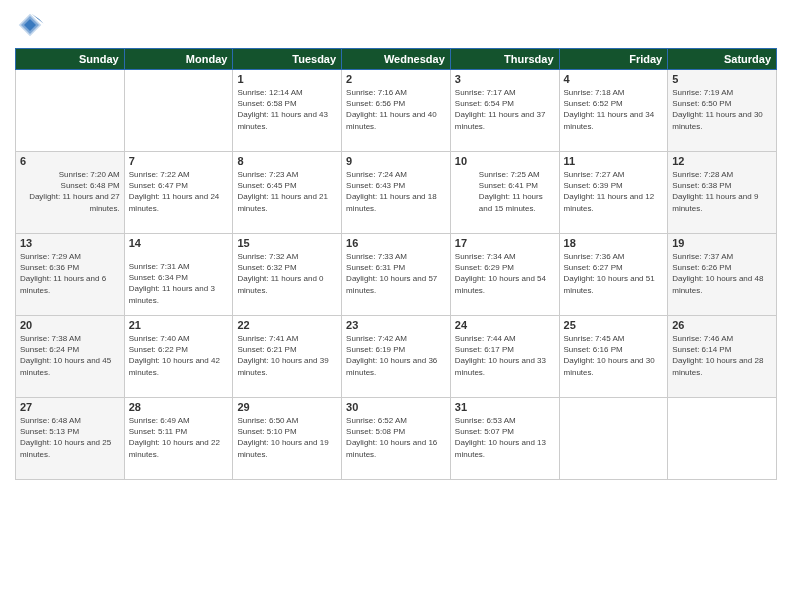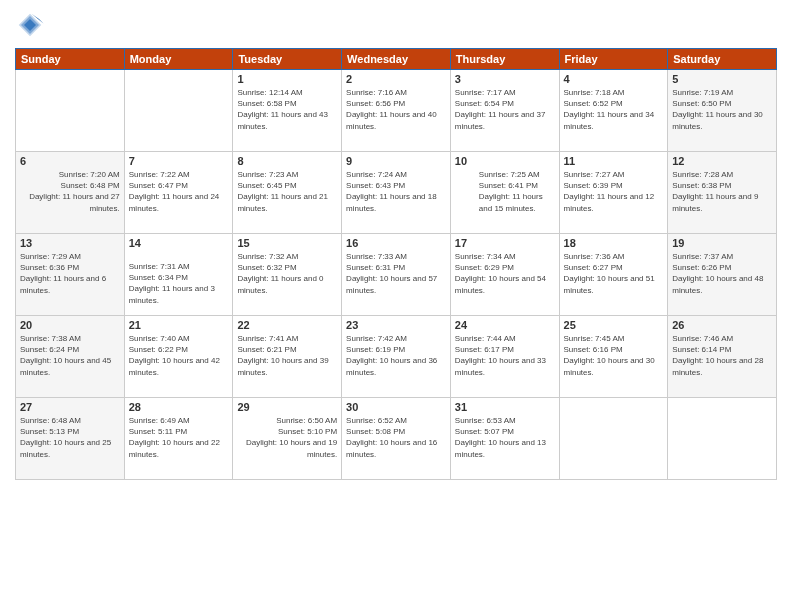--- a/index.html
+++ b/index.html
@@ -51,26 +51,26 @@
     .location {
       font-size: 14px;
       color: #555;
     }
     .calendar {
       width: 100%;
       border-collapse: collapse;
       table-layout: fixed;
     }
     .calendar th {
-      background-color: #c2410c;
+      background-color: #14532d;
       color: white;
       font-size: 11px;
       font-weight: bold;
       padding: 4px 5px;
-      text-align: left;
+      text-align: right;
       border: 1px solid #2a6aaf;
     }
     .calendar td {
       border: 1px solid #ccc;
       vertical-align: top;
       padding: 3px 4px;
       font-size: 8.5px;
       color: #333;
       height: 82px;
       background: #fff;
@@ -306,21 +306,21 @@
 Daylight: 10 hours and 25 minutes.</div>
           </td>
           <td>
             <span class="day-number">28</span>
             <div class="day-info" style="white-space: pre-line;">Sunrise: 6:49 AM
 Sunset: 5:11 PM
 Daylight: 10 hours and 22 minutes.</div>
           </td>
           <td>
             <span class="day-number">29</span>
-            <div class="day-info" style="white-space: pre-line; text-align: right;">Sunrise: 6:50 AM
+            <div class="day-info" style="white-space: pre-line;">Sunrise: 6:50 AM
 Sunset: 5:10 PM
 Daylight: 10 hours and 19 minutes.</div>
           </td>
           <td>
             <span class="day-number">30</span>
             <div class="day-info" style="white-space: pre-line;">Sunrise: 6:52 AM
 Sunset: 5:08 PM
 Daylight: 10 hours and 16 minutes.</div>
           </td>
           <td>

